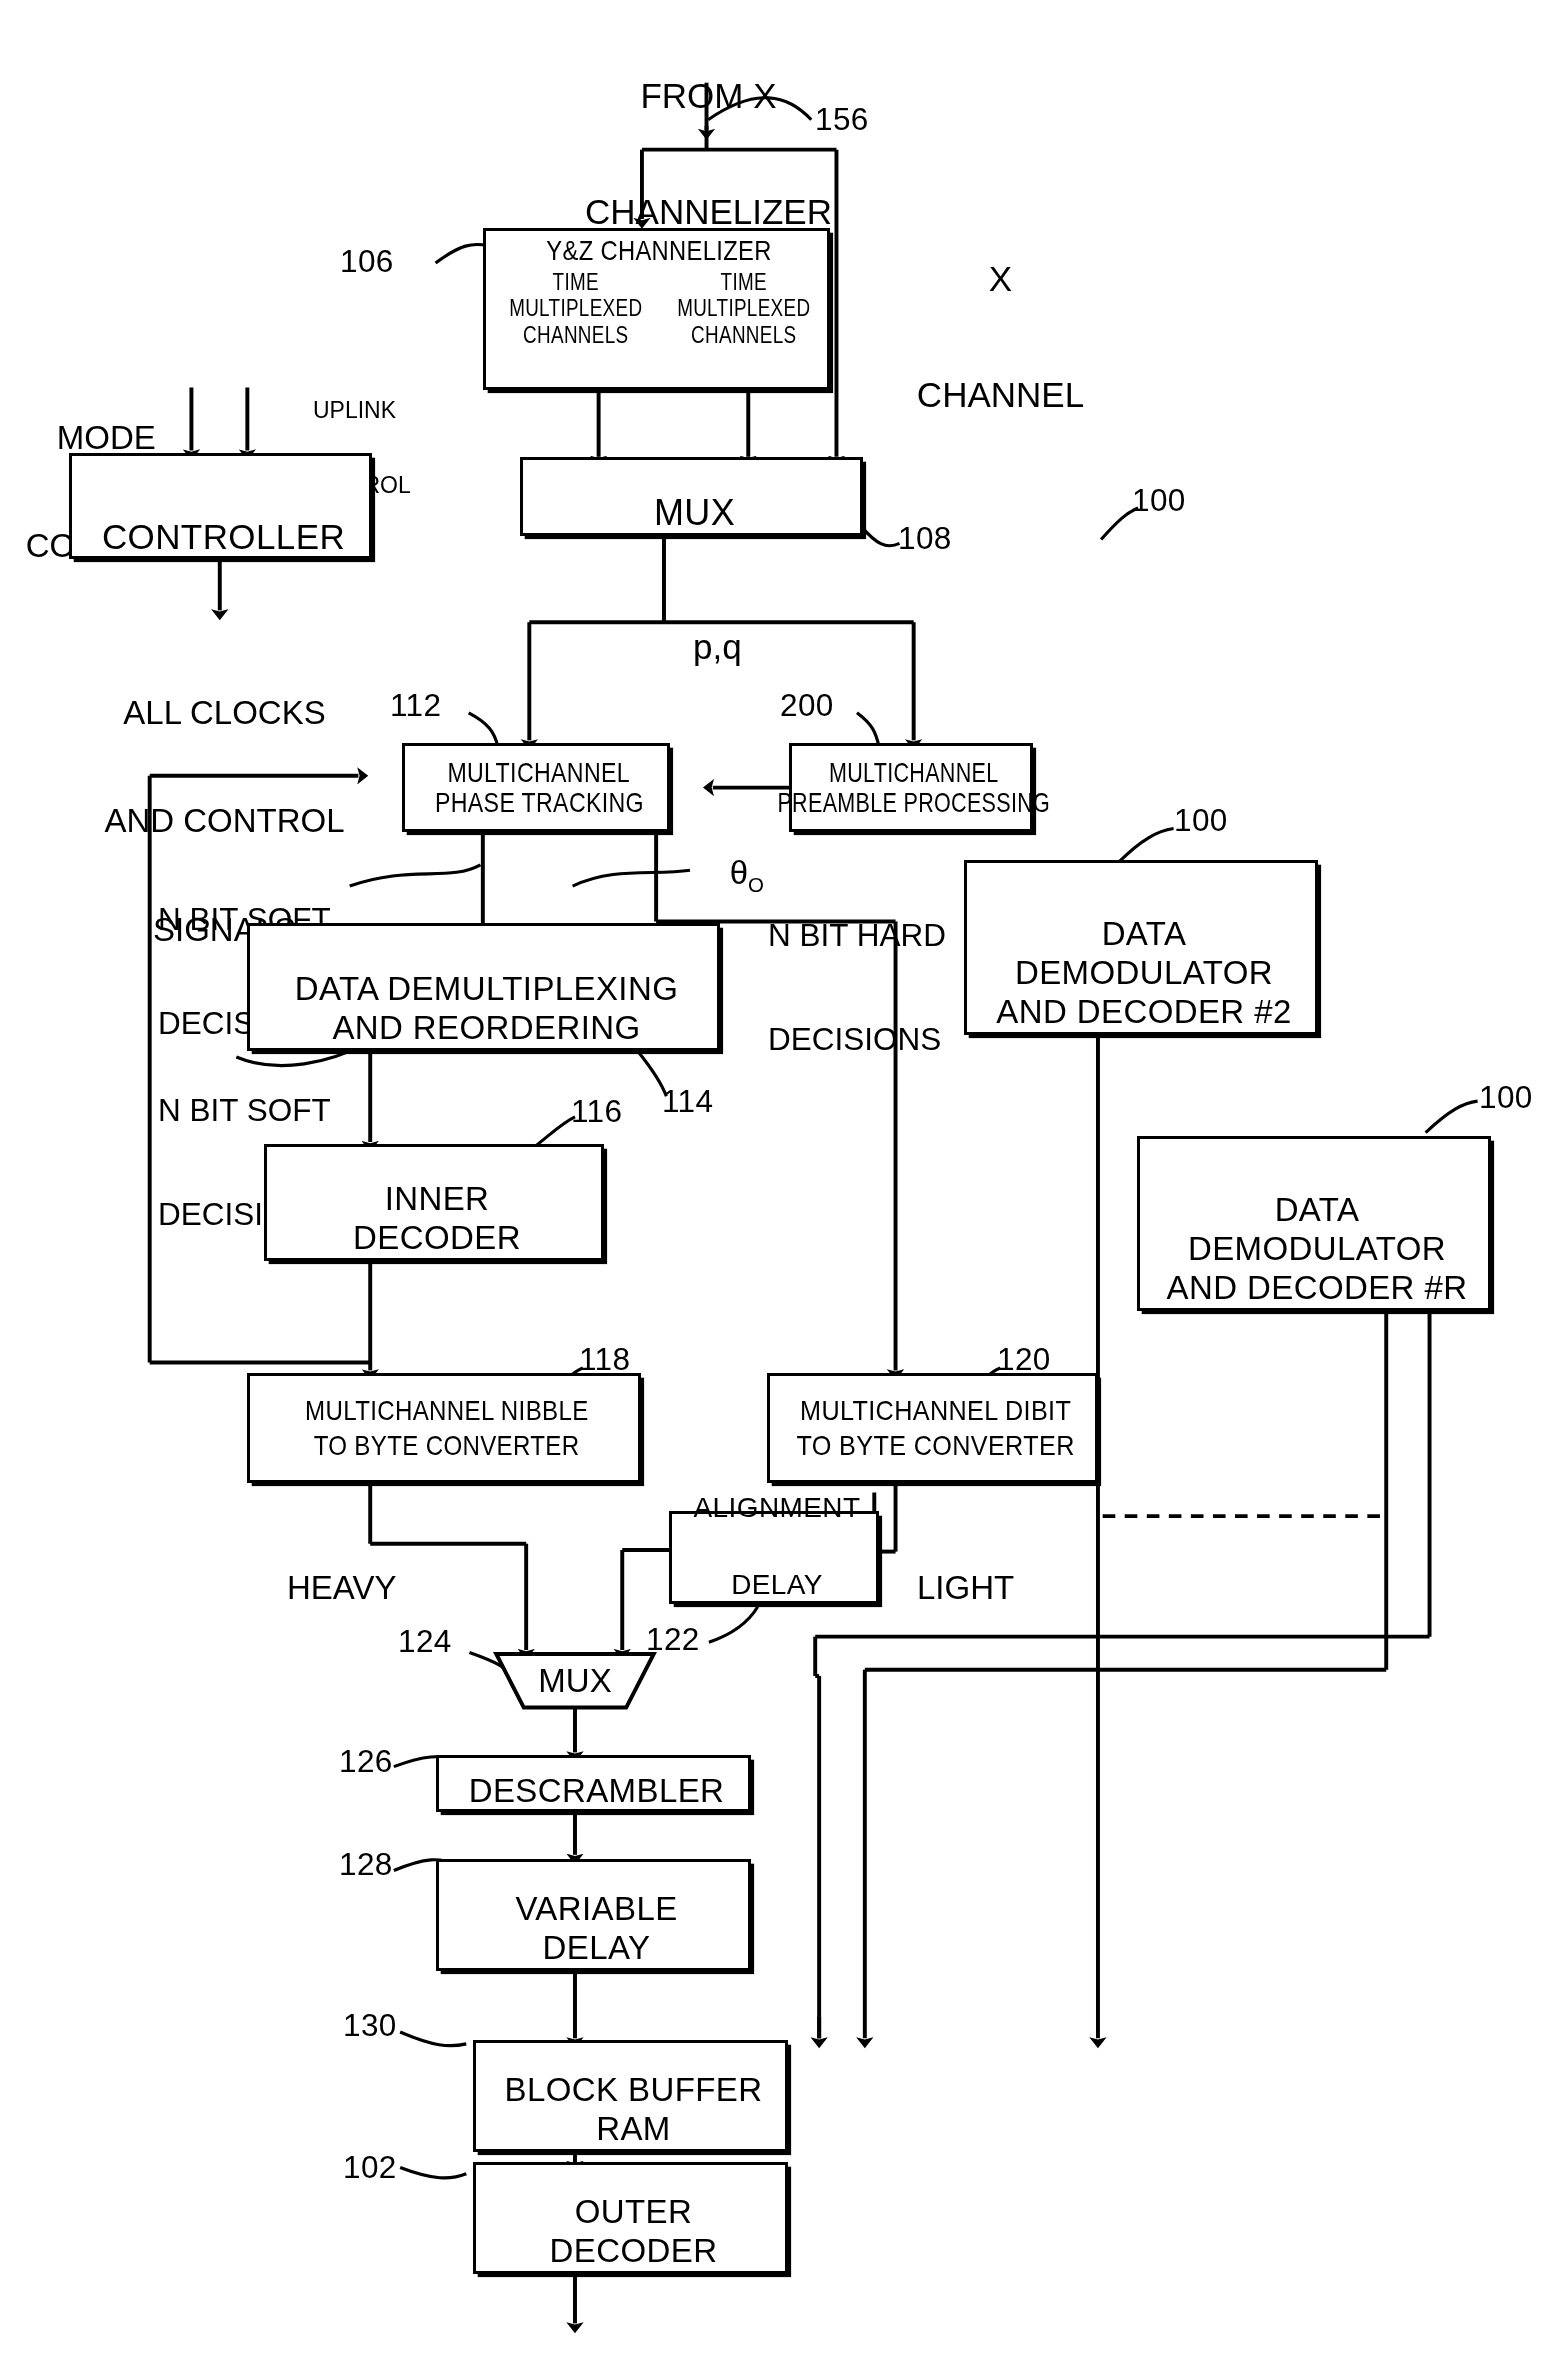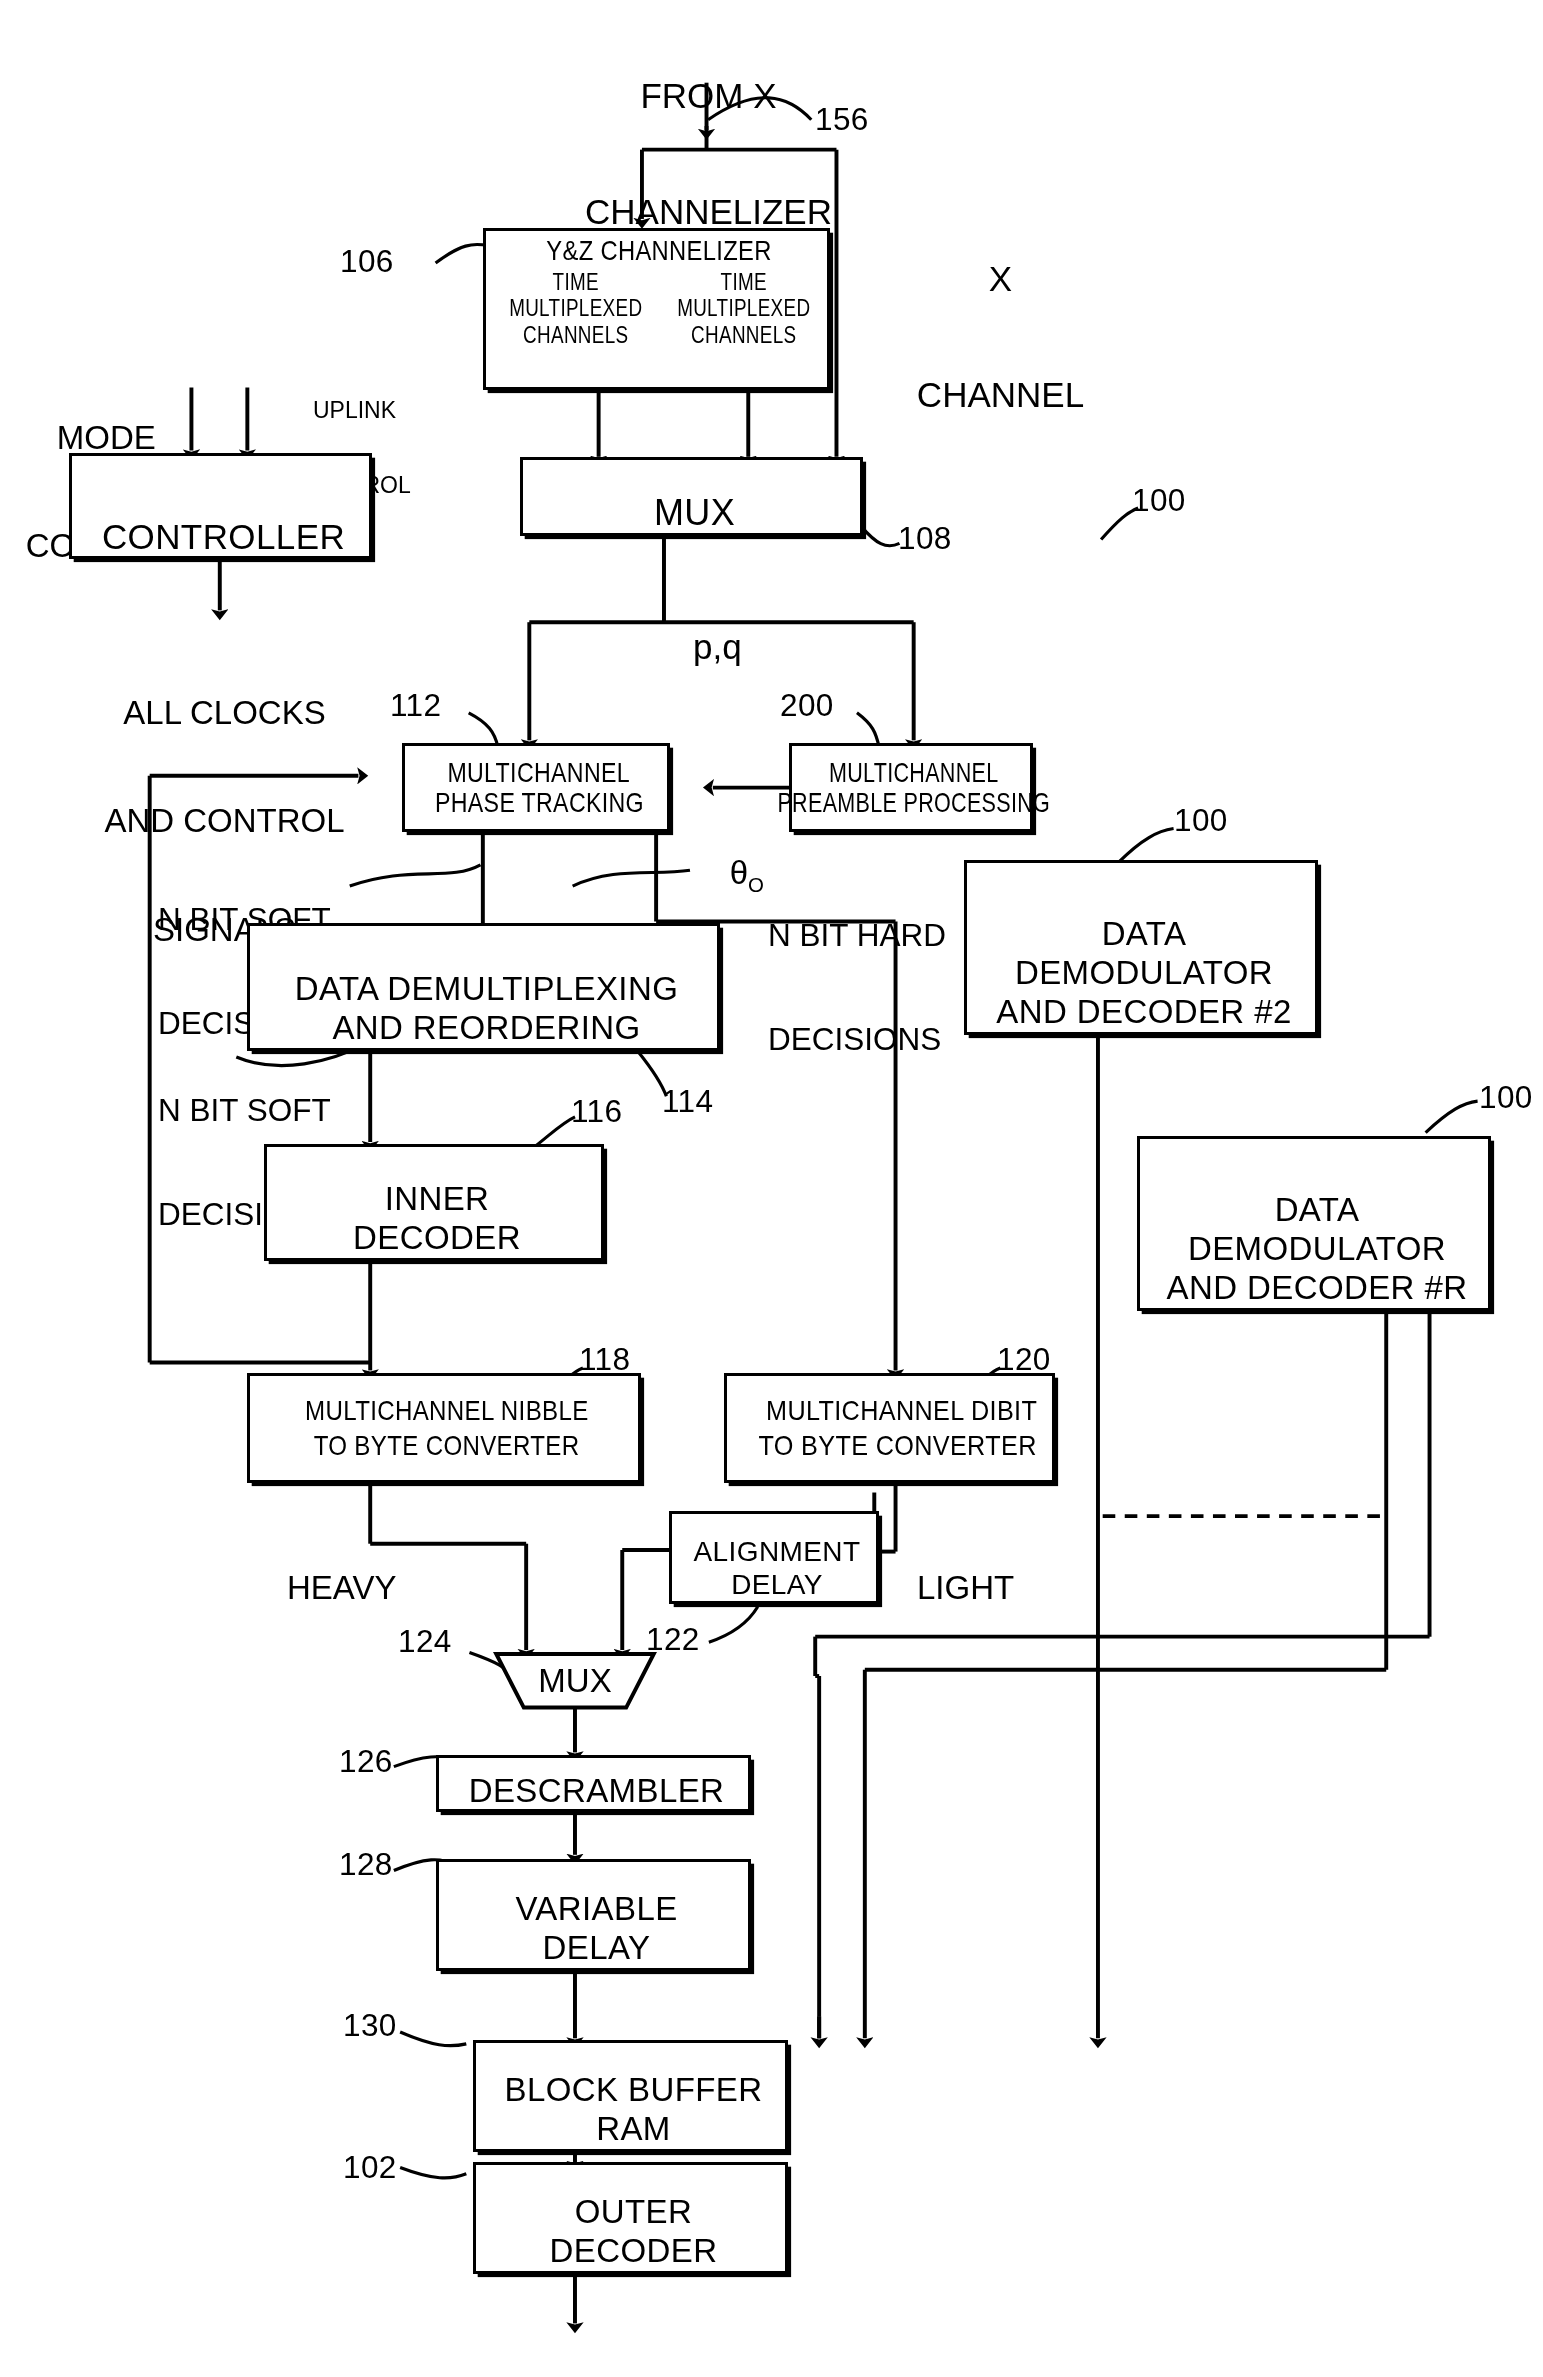--- a/index.html
+++ b/index.html
@@ -358,33 +358,33 @@
   </div>
 
   <div class="num" style="left:579px; top:1341px;">118</div>
   <div class="num" style="left:997px; top:1341px;">120</div>
 
   <div class="box cond" style="left:247px; top:1373px; width:394px; height:110px; font-size:28px; line-height:1.25;">
     <span class="ln" style="transform:scaleX(0.86);">MULTICHANNEL NIBBLE</span>
     <span class="ln" style="transform:scaleX(0.86);">TO BYTE CONVERTER</span>
   </div>
 
-  <div class="box cond" style="left:724px; top:1373px; width:331px; height:110px; font-size:28px; line-height:1.25;align-items:flex-end;">
+  <div class="box cond" style="left:767px; top:1373px; width:331px; height:110px; font-size:28px; line-height:1.25;">
     <span class="ln" style="transform:scaleX(0.9);">MULTICHANNEL DIBIT</span>
     <span class="ln" style="transform:scaleX(0.9);">TO BYTE CONVERTER</span>
   </div>
 
   <div class="txt" style="left:287px; top:1497px; font-size:33px;">
     <span class="ln">HEAVY</span>
   </div>
   <div class="txt" style="left:917px; top:1497px; font-size:33px;">
     <span class="ln">LIGHT</span>
   </div>
 
-  <div class="box sans" style="left:669px; top:1511px; width:210px; height:93px; font-size:28px; line-height:1.18;">
+  <div class="box sans" style="left:669px; top:1511px; width:210px; height:93px; font-size:28px; line-height:1.18;gap:44px;">
     <span class="ln">ALIGNMENT</span>
     <span class="ln">DELAY</span>
   </div>
   <div class="num" style="left:646px; top:1621px;">122</div>
 
   <div class="num" style="left:398px; top:1623px;">124</div>
   <div class="trap" style="left:496px; top:1654px; width:158px; height:54px; font-size:33px;">
     <span class="ln">MUX</span>
   </div>
 

